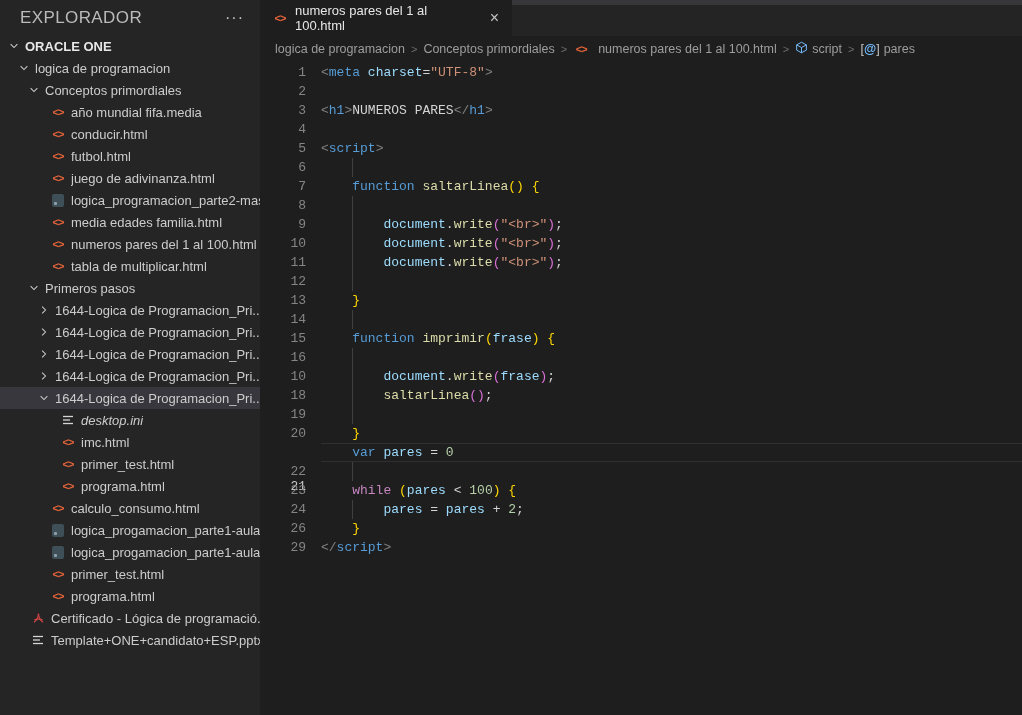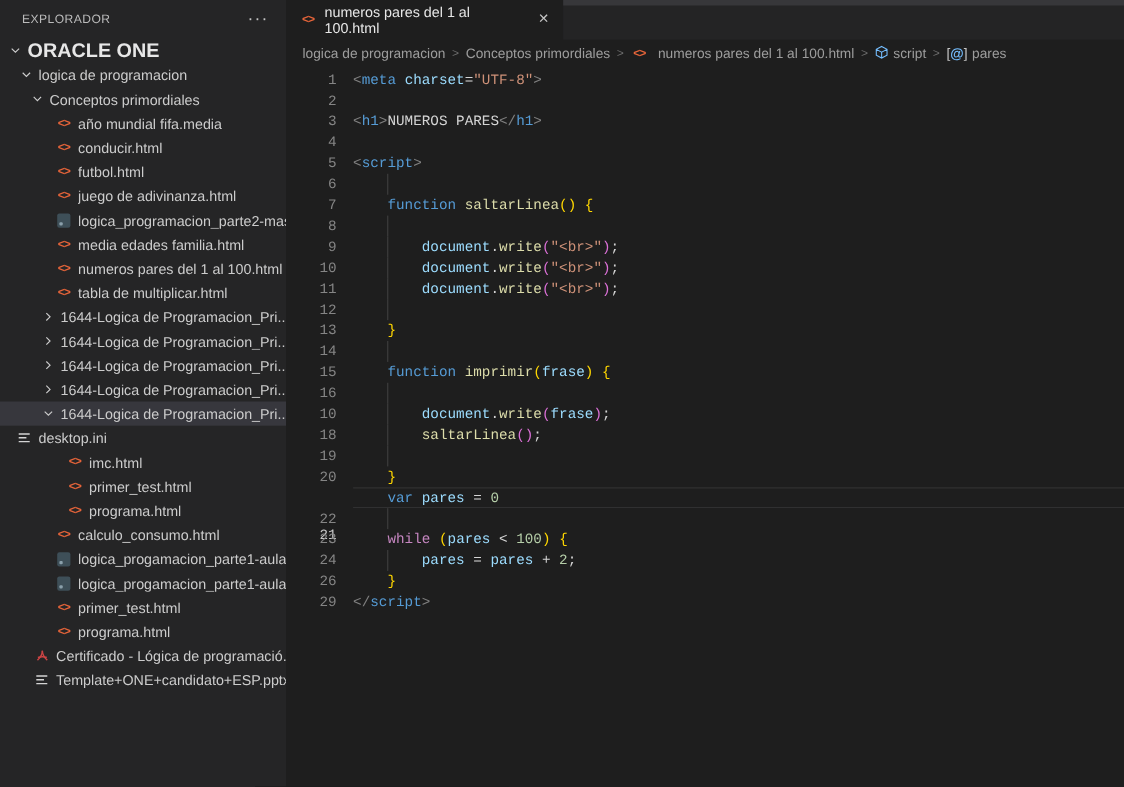--- a/index.html
+++ b/index.html
@@ -4,28 +4,28 @@
 <style>
   * { margin:0; padding:0; box-sizing:border-box; }
   html,body { width:1022px; height:715px; overflow:hidden; background:#1e1e1e;
               font-family:"Liberation Sans", sans-serif; }
   .app { position:relative; width:1022px; height:715px; background:var(--editor-bg,#1e1e1e); }
 
   
   .sidebar { position:absolute; left:0; top:0; width:260px; height:715px;
              background:var(--sidebar-bg,#252526); color:#cccccc; overflow:hidden; }
   .sidebar-header { height:35px; display:flex; align-items:center; padding:0 12px 0 20px; }
-  .sidebar-title { font-size:11px; color:#bbbbbb; letter-spacing:.4px; flex:1; }
+  .sidebar-title { font-size:17px; color:#bbbbbb; letter-spacing:.4px; flex:1; }
   .more-actions { color:#c5c5c5; font-size:16px; letter-spacing:1px; cursor:pointer;
                   line-height:10px; padding:2px 4px; border-radius:4px; }
   .tree { width:100%; }
   .tree-row { height:22px; display:flex; align-items:center; white-space:nowrap;
               overflow:hidden; font-size:13px; color:#cccccc; cursor:pointer; }
   .tree-row.selected { background:var(--selected-row,#37373d); }
-  .tree-row.bold { font-weight:bold; color:#e7e7e7; font-size:18px; }
+  .tree-row.bold { font-weight:bold; color:#e7e7e7; font-size:13px; }
   .twistie { width:16px; height:16px; flex:none; display:flex; align-items:center;
              justify-content:center; margin-right:3px; }
   .ficon { width:16px; height:16px; flex:none; display:flex; align-items:center;
            justify-content:center; margin-right:5px; font-size:11px; }
   .ficon.html { color:var(--html-icon,#e8653a); font-weight:bold; font-size:11px; letter-spacing:-1px; }
   .ficon.dark span { width:12px; height:13px; background:#3e4f58; border-radius:2px;
                      display:inline-block; position:relative; }
   .ficon.dark span::after { content:""; position:absolute; left:2px; bottom:2px; width:3px;
                      height:3px; background:#8ba0ab; border-radius:1px; }
   .label { overflow:hidden; text-overflow:clip; }
@@ -136,20 +136,28 @@
         <div class="tree-row" style="padding-left: 36px;">
           <span style="width: 14px; flex: 0 0 auto;"></span>
           <span class="ficon html">&lt;&gt;</span>
           <span class="label">numeros pares del 1 al 100.html</span>
         </div>
         <div class="tree-row" style="padding-left: 36px;">
           <span style="width: 14px; flex: 0 0 auto;"></span>
           <span class="ficon html">&lt;&gt;</span>
           <span class="label">tabla de multiplicar.html</span>
         </div>
+        <div class="tree-row" style="padding-left: 26px;">
+          <span class="twistie">
+            <svg width="12" height="12" viewBox="0 0 16 16">
+              <path d="M3.5 5.5 L8 10 L12.5 5.5" fill="none" stroke="#cccccc" stroke-width="1.4"></path>
+            </svg>
+          </span>
+          <span class="label">Primeros pasos</span>
+        </div>
         <div class="tree-row" style="padding-left: 36px;">
           <span class="twistie">
             <svg width="12" height="12" viewBox="0 0 16 16">
               <path d="M5.5 3.5 L10 8 L5.5 12.5" fill="none" stroke="#cccccc" stroke-width="1.4"></path>
             </svg>
           </span>
           <span class="label">1644-Logica de Programacion_Pri...</span>
         </div>
         <div class="tree-row" style="padding-left: 36px;">
           <span class="twistie">
@@ -176,21 +184,21 @@
           <span class="label">1644-Logica de Programacion_Pri...</span>
         </div>
         <div class="tree-row selected" style="padding-left: 36px;">
           <span class="twistie">
             <svg width="12" height="12" viewBox="0 0 16 16">
               <path d="M3.5 5.5 L8 10 L12.5 5.5" fill="none" stroke="#cccccc" stroke-width="1.4"></path>
             </svg>
           </span>
           <span class="label">1644-Logica de Programacion_Pri...</span>
         </div>
-        <div class="tree-row" style="">
+        <div class="tree-row" style="padding-left: 46px; font-style: italic;">
           <span style="width: 14px; flex: 0 0 auto;"></span>
           <span class="ficon">
             <svg width="12" height="12" viewBox="0 0 12 12">
               <g stroke="#d4d4d4" stroke-width="1.3">
                 <line x1="1" y1="2.5" x2="11" y2="2.5"></line>
                 <line x1="1" y1="6" x2="8" y2="6"></line>
                 <line x1="1" y1="9.5" x2="11" y2="9.5"></line>
               </g>
             </svg>
           </span>

